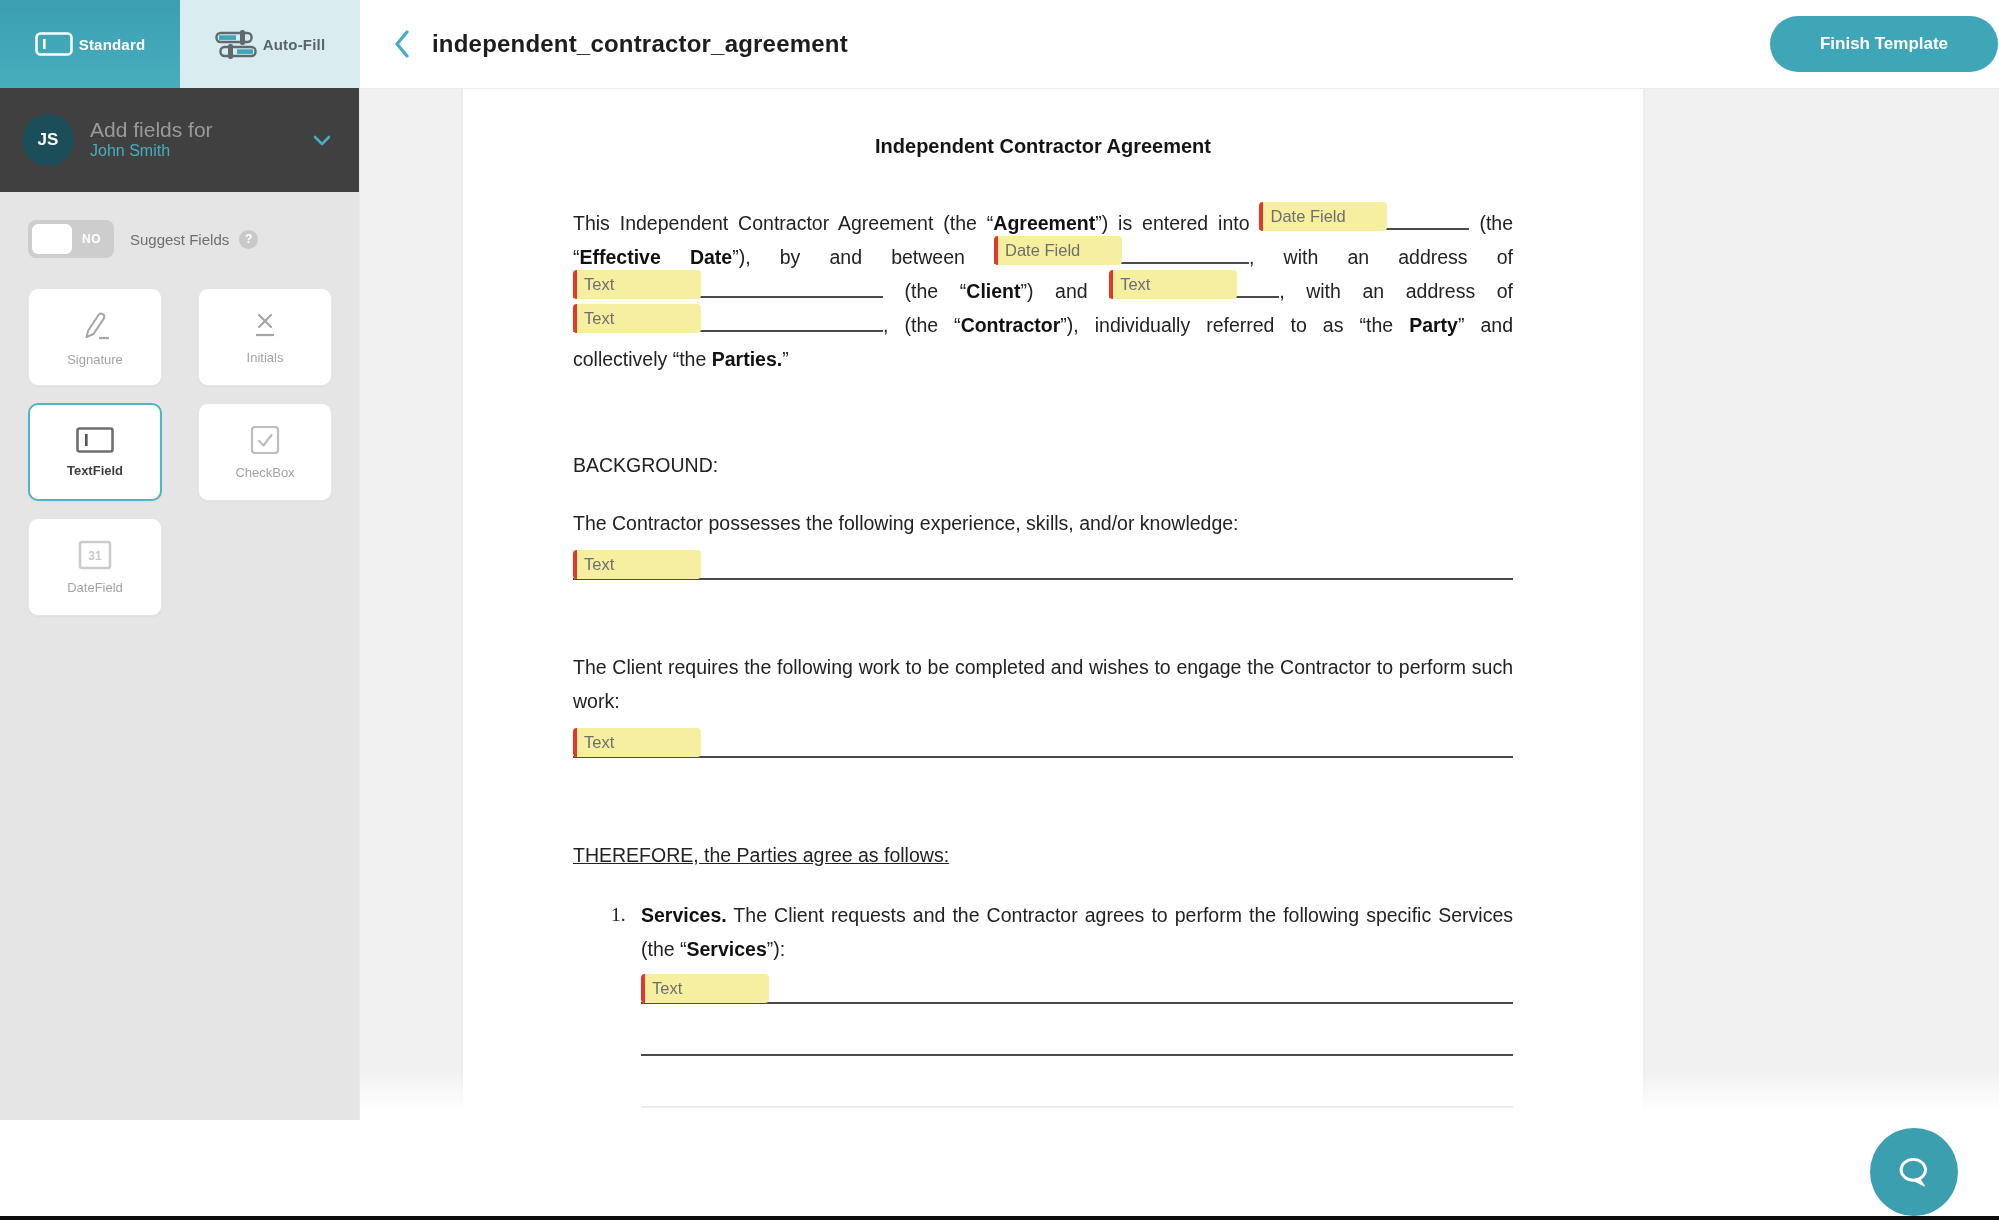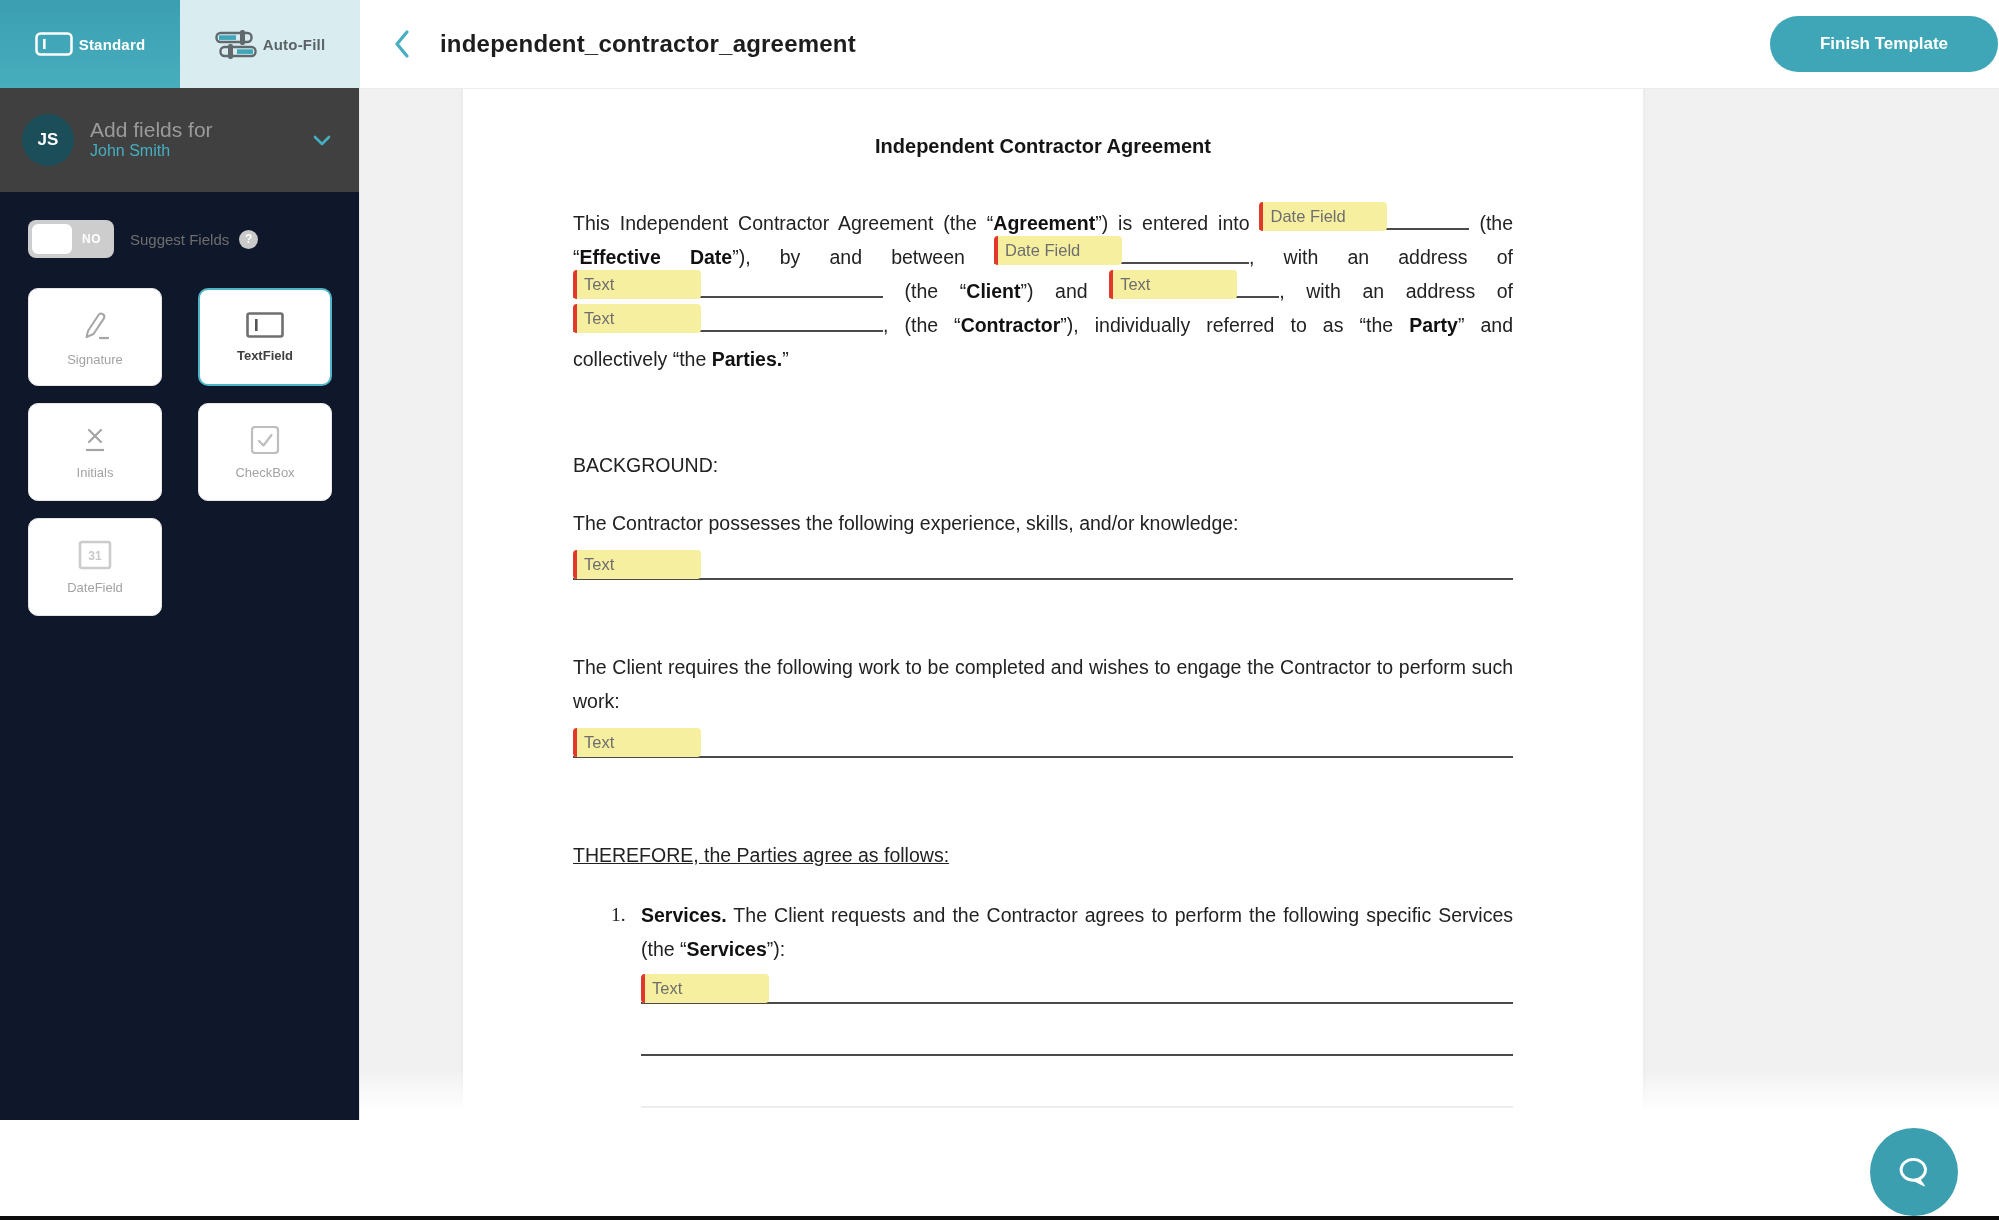--- a/index.html
+++ b/index.html
@@ -10,34 +10,34 @@
   }
   
   .tabs{position:absolute;left:0;top:0;width:360px;height:88px;display:flex;z-index:5;}
   .tab{width:180px;height:88px;display:flex;flex-direction:row;align-items:center;justify-content:center;gap:6px;cursor:pointer;}
   .tab-standard{background:linear-gradient(180deg,#3b9fb1 0%,#47aebe 100%);color:#ffffff;}
   .tab-autofill{background:#d9ecef;color:#5a6468;}
   .tab .tlabel{font-size:15px;font-weight:600;letter-spacing:.2px;}
   
   .topbar{position:absolute;left:360px;top:0;width:1639px;height:88px;background:#ffffff;border-bottom:1px solid #ececec;z-index:4;}
   .back{position:absolute;left:32px;top:28px;width:20px;height:32px;cursor:pointer;}
-  .doc-name{position:absolute;left:80px;top:0;height:88px;display:flex;align-items:center;margin:0;
+  .doc-name{position:absolute;left:72px;top:0;height:88px;display:flex;align-items:center;margin:0;
     font-size:24px;font-weight:600;color:#1d1d1d;letter-spacing:.2px;text-align:right;}
   .finish-btn{position:absolute;left:1410px;top:16px;width:228px;height:56px;border:none;border-radius:28px;
     background:#3ea6b7;color:#ffffff;font-family:"Liberation Sans",sans-serif;font-size:17px;font-weight:700;cursor:pointer;}
   
   .sidebar{position:absolute;left:0;top:88px;width:360px;height:1032px;background:#ffffff;border-right:1px solid #e9e9e9;box-sizing:border-box;z-index:3;}
   .owner{height:104px;display:flex;align-items:center;padding:0 22px;box-sizing:border-box;background:#404040;cursor:pointer;}
   .avatar{width:52px;height:52px;border-radius:50%;background:#1c4e5a;color:#fff;font-size:17px;font-weight:700;
     display:flex;align-items:center;justify-content:center;flex:0 0 auto;}
   .owner-text{margin-left:16px;flex:1;}
   .owner-sub{font-size:21px;color:#9a9a9a;line-height:20px;}
   .owner-name{font-size:16px;color:#45aec0;line-height:21px;}
   .owner-chevron{margin-right:6px;}
-  .panel{background:#0f172a;height:928px;box-sizing:border-box;padding:28px;}
+  .panel{background:#e5e5e5;height:928px;box-sizing:border-box;padding:28px;}
   .suggest-row{display:flex;align-items:center;margin-bottom:30px;}
   .toggle{width:86px;height:38px;background:#cdcdcd;border-radius:8px;position:relative;cursor:pointer;flex:0 0 auto;}
   .knob{position:absolute;left:4px;top:4px;width:40px;height:30px;background:#ffffff;border-radius:6px;}
   .toggle-state{position:absolute;right:13px;top:0;height:38px;display:flex;align-items:center;
     font-size:12px;font-weight:700;color:#ffffff;letter-spacing:.5px;}
   .suggest-label{margin-left:16px;font-size:15px;color:#6e6e6e;}
   .help{margin-left:10px;width:19px;height:19px;border-radius:50%;background:#c9c9c9;color:#ffffff;
     font-size:12px;font-weight:700;display:flex;align-items:center;justify-content:center;cursor:pointer;}
   .cards{display:grid;grid-template-columns:134px 134px;grid-gap:17px 36px;}
   .card{width:134px;height:98px;background:#ffffff;border:1px solid #e6e6e6;border-radius:10px;
@@ -138,33 +138,33 @@
         <span class="help">?</span>
       </div>
       <div class="cards">
         <div class="card">
           <svg width="34" height="34" viewBox="0 0 34 34">
             <path d="M10 23 L20.5 7 a3.2 3.2 0 0 1 5.4 3.4 L15.5 26 l-7 3.2 1.5 -6.2 z" fill="none" stroke="#a5a5a5" stroke-width="2" stroke-linejoin="round"></path>
             <line x1="21" y1="30" x2="31" y2="30" stroke="#a5a5a5" stroke-width="2.2"></line>
           </svg>
           <div class="clabel">Signature</div>
         </div>
+        <div class="card">
+          <svg width="30" height="30" viewBox="0 0 30 30">
+            <path d="M9 5 L21 17 M21 5 L9 17" fill="none" stroke="#a5a5a5" stroke-width="2.2" stroke-linecap="round"></path>
+            <line x1="6" y1="25" x2="24" y2="25" stroke="#a5a5a5" stroke-width="2.2"></line>
+          </svg>
+          <div class="clabel">Initials</div>
+        </div>
         <div class="card selected">
           <svg width="38" height="26" viewBox="0 0 38 26">
             <rect x="1.5" y="1.5" width="35" height="23" rx="2" fill="none" stroke="#6f6f6f" stroke-width="2.6"></rect>
             <rect x="9" y="7" width="2.6" height="12" fill="#555555"></rect>
           </svg>
           <div class="clabel">TextField</div>
-        </div>
-        <div class="card">
-          <svg width="30" height="30" viewBox="0 0 30 30">
-            <path d="M9 5 L21 17 M21 5 L9 17" fill="none" stroke="#a5a5a5" stroke-width="2.2" stroke-linecap="round"></path>
-            <line x1="6" y1="25" x2="24" y2="25" stroke="#a5a5a5" stroke-width="2.2"></line>
-          </svg>
-          <div class="clabel">Initials</div>
         </div>
         <div class="card">
           <svg width="30" height="30" viewBox="0 0 30 30">
             <rect x="2" y="2" width="26" height="26" rx="3" fill="none" stroke="#bdbdbd" stroke-width="2.2"></rect>
             <path d="M9 16 l4.5 4.5 L21.5 10" fill="none" stroke="#bdbdbd" stroke-width="2.2" stroke-linecap="round" stroke-linejoin="round"></path>
           </svg>
           <div class="clabel">CheckBox</div>
         </div>
         <div class="card">
           <svg width="34" height="30" viewBox="0 0 34 30">

